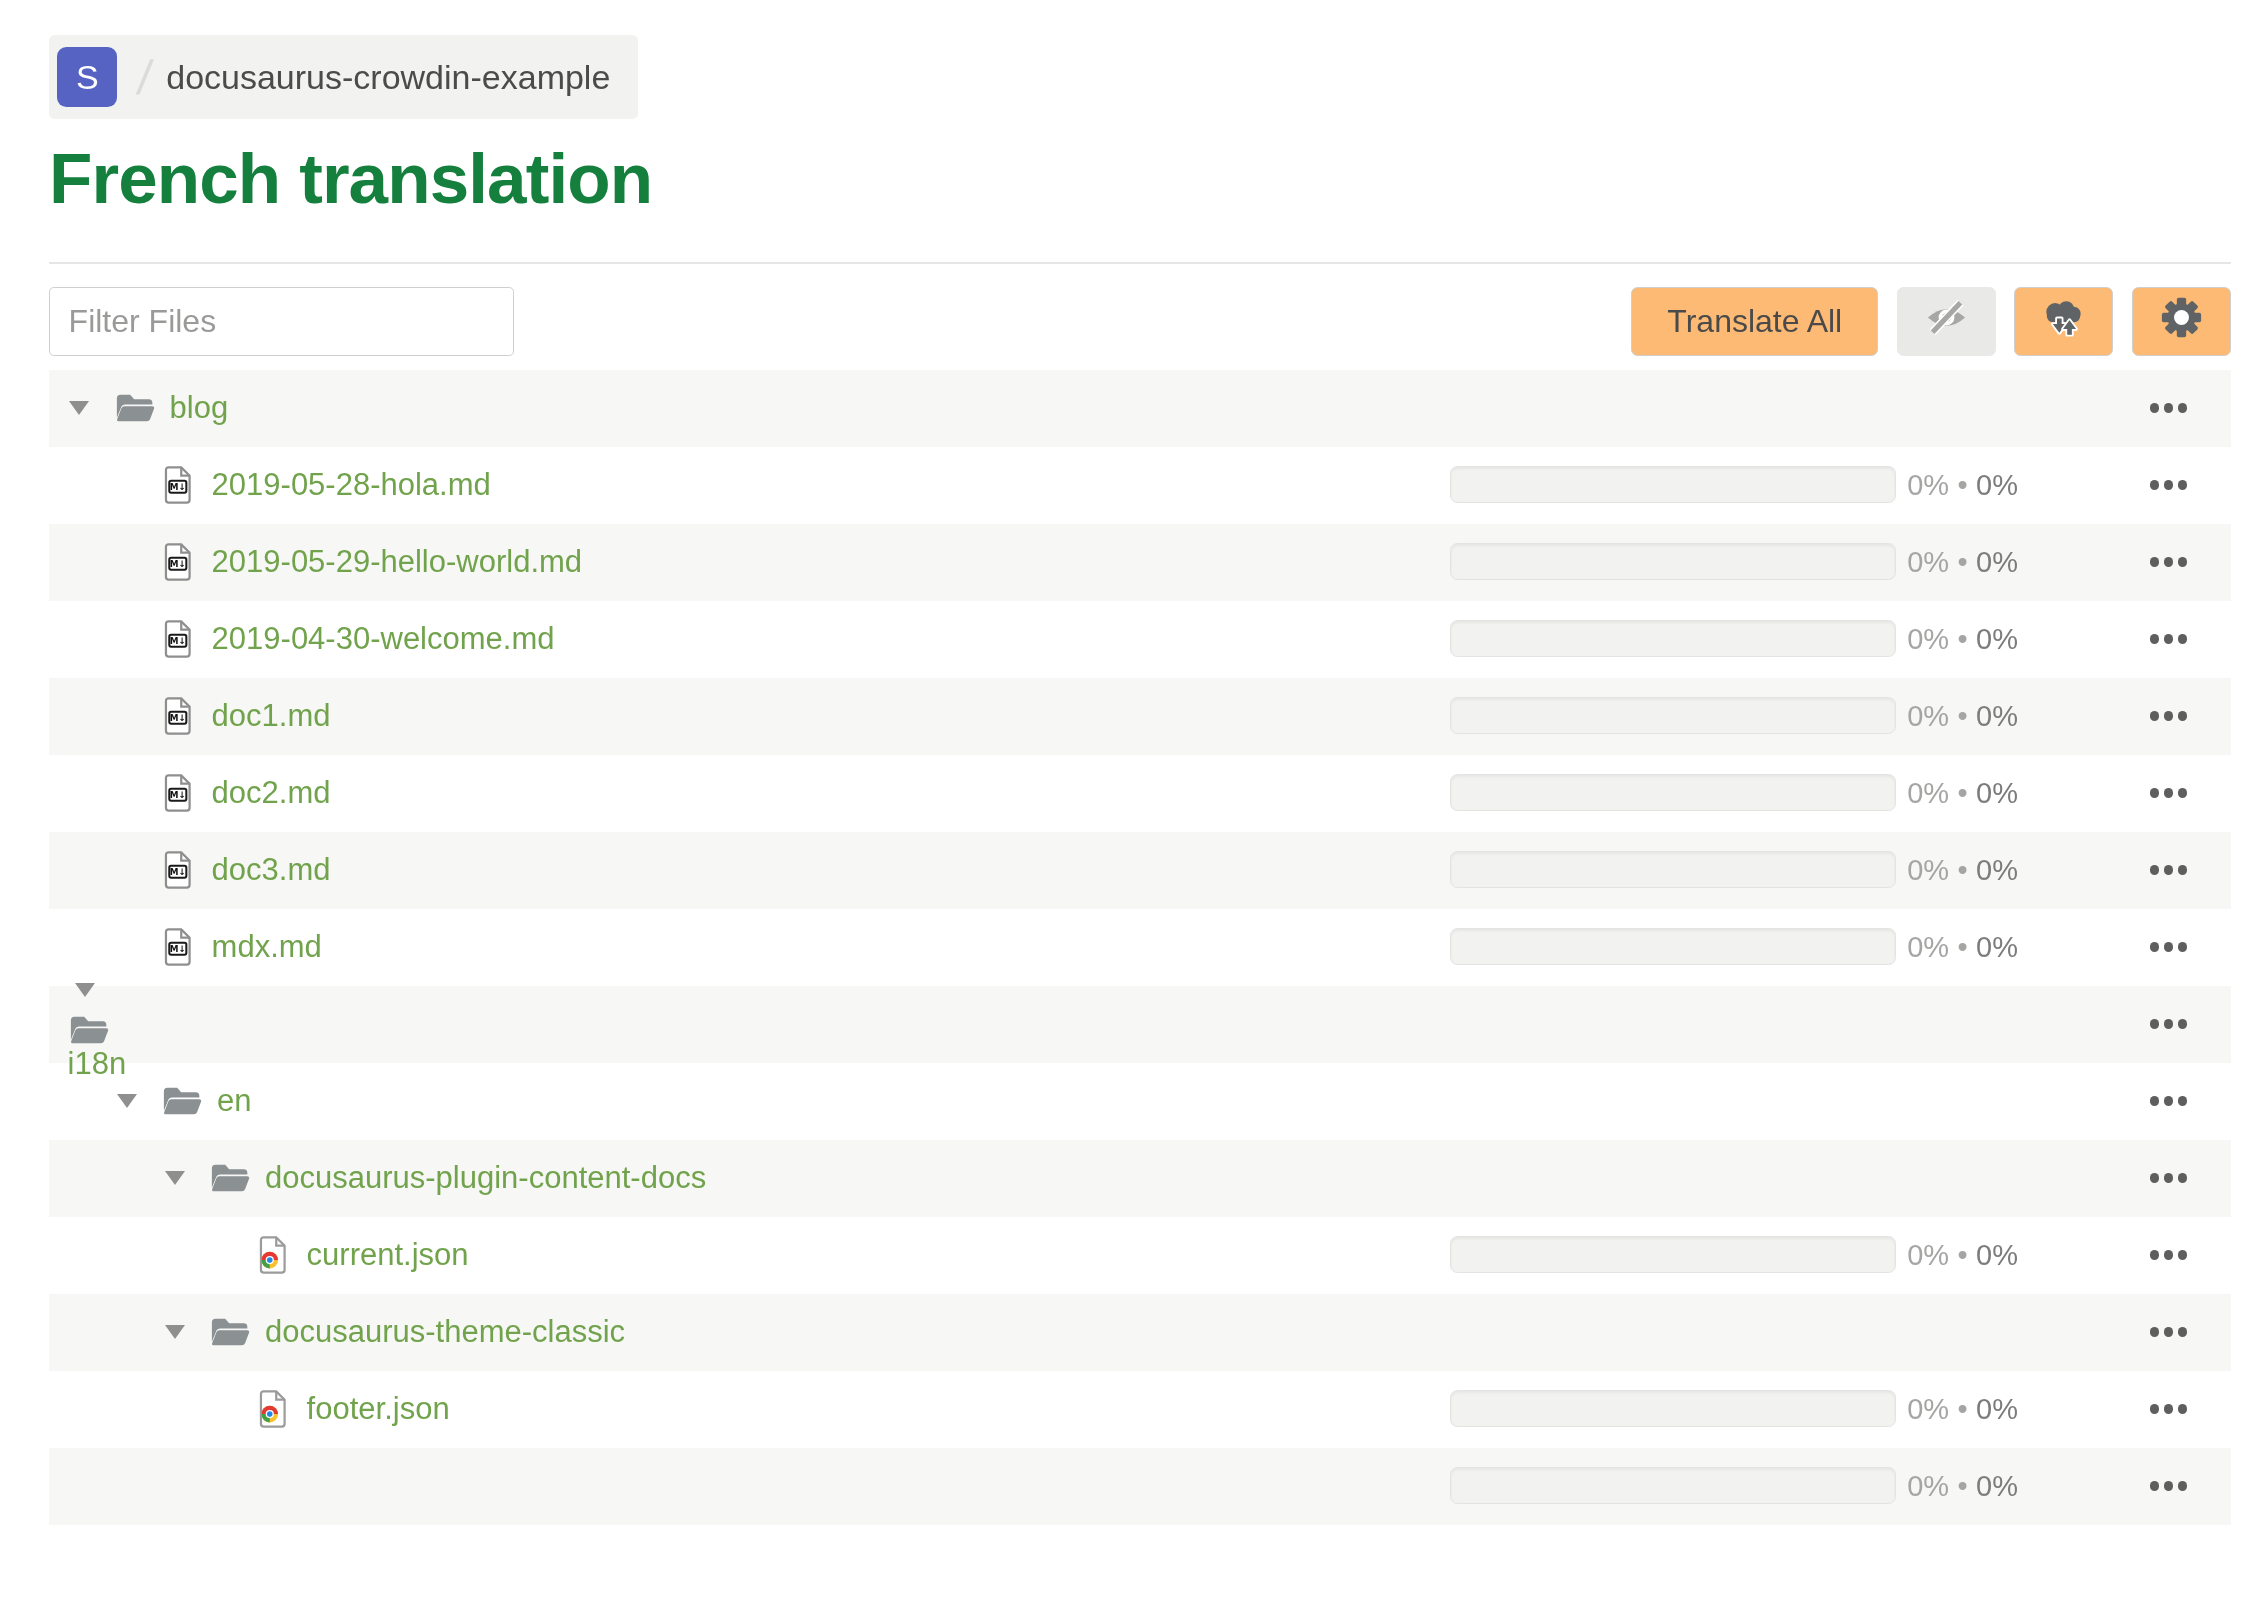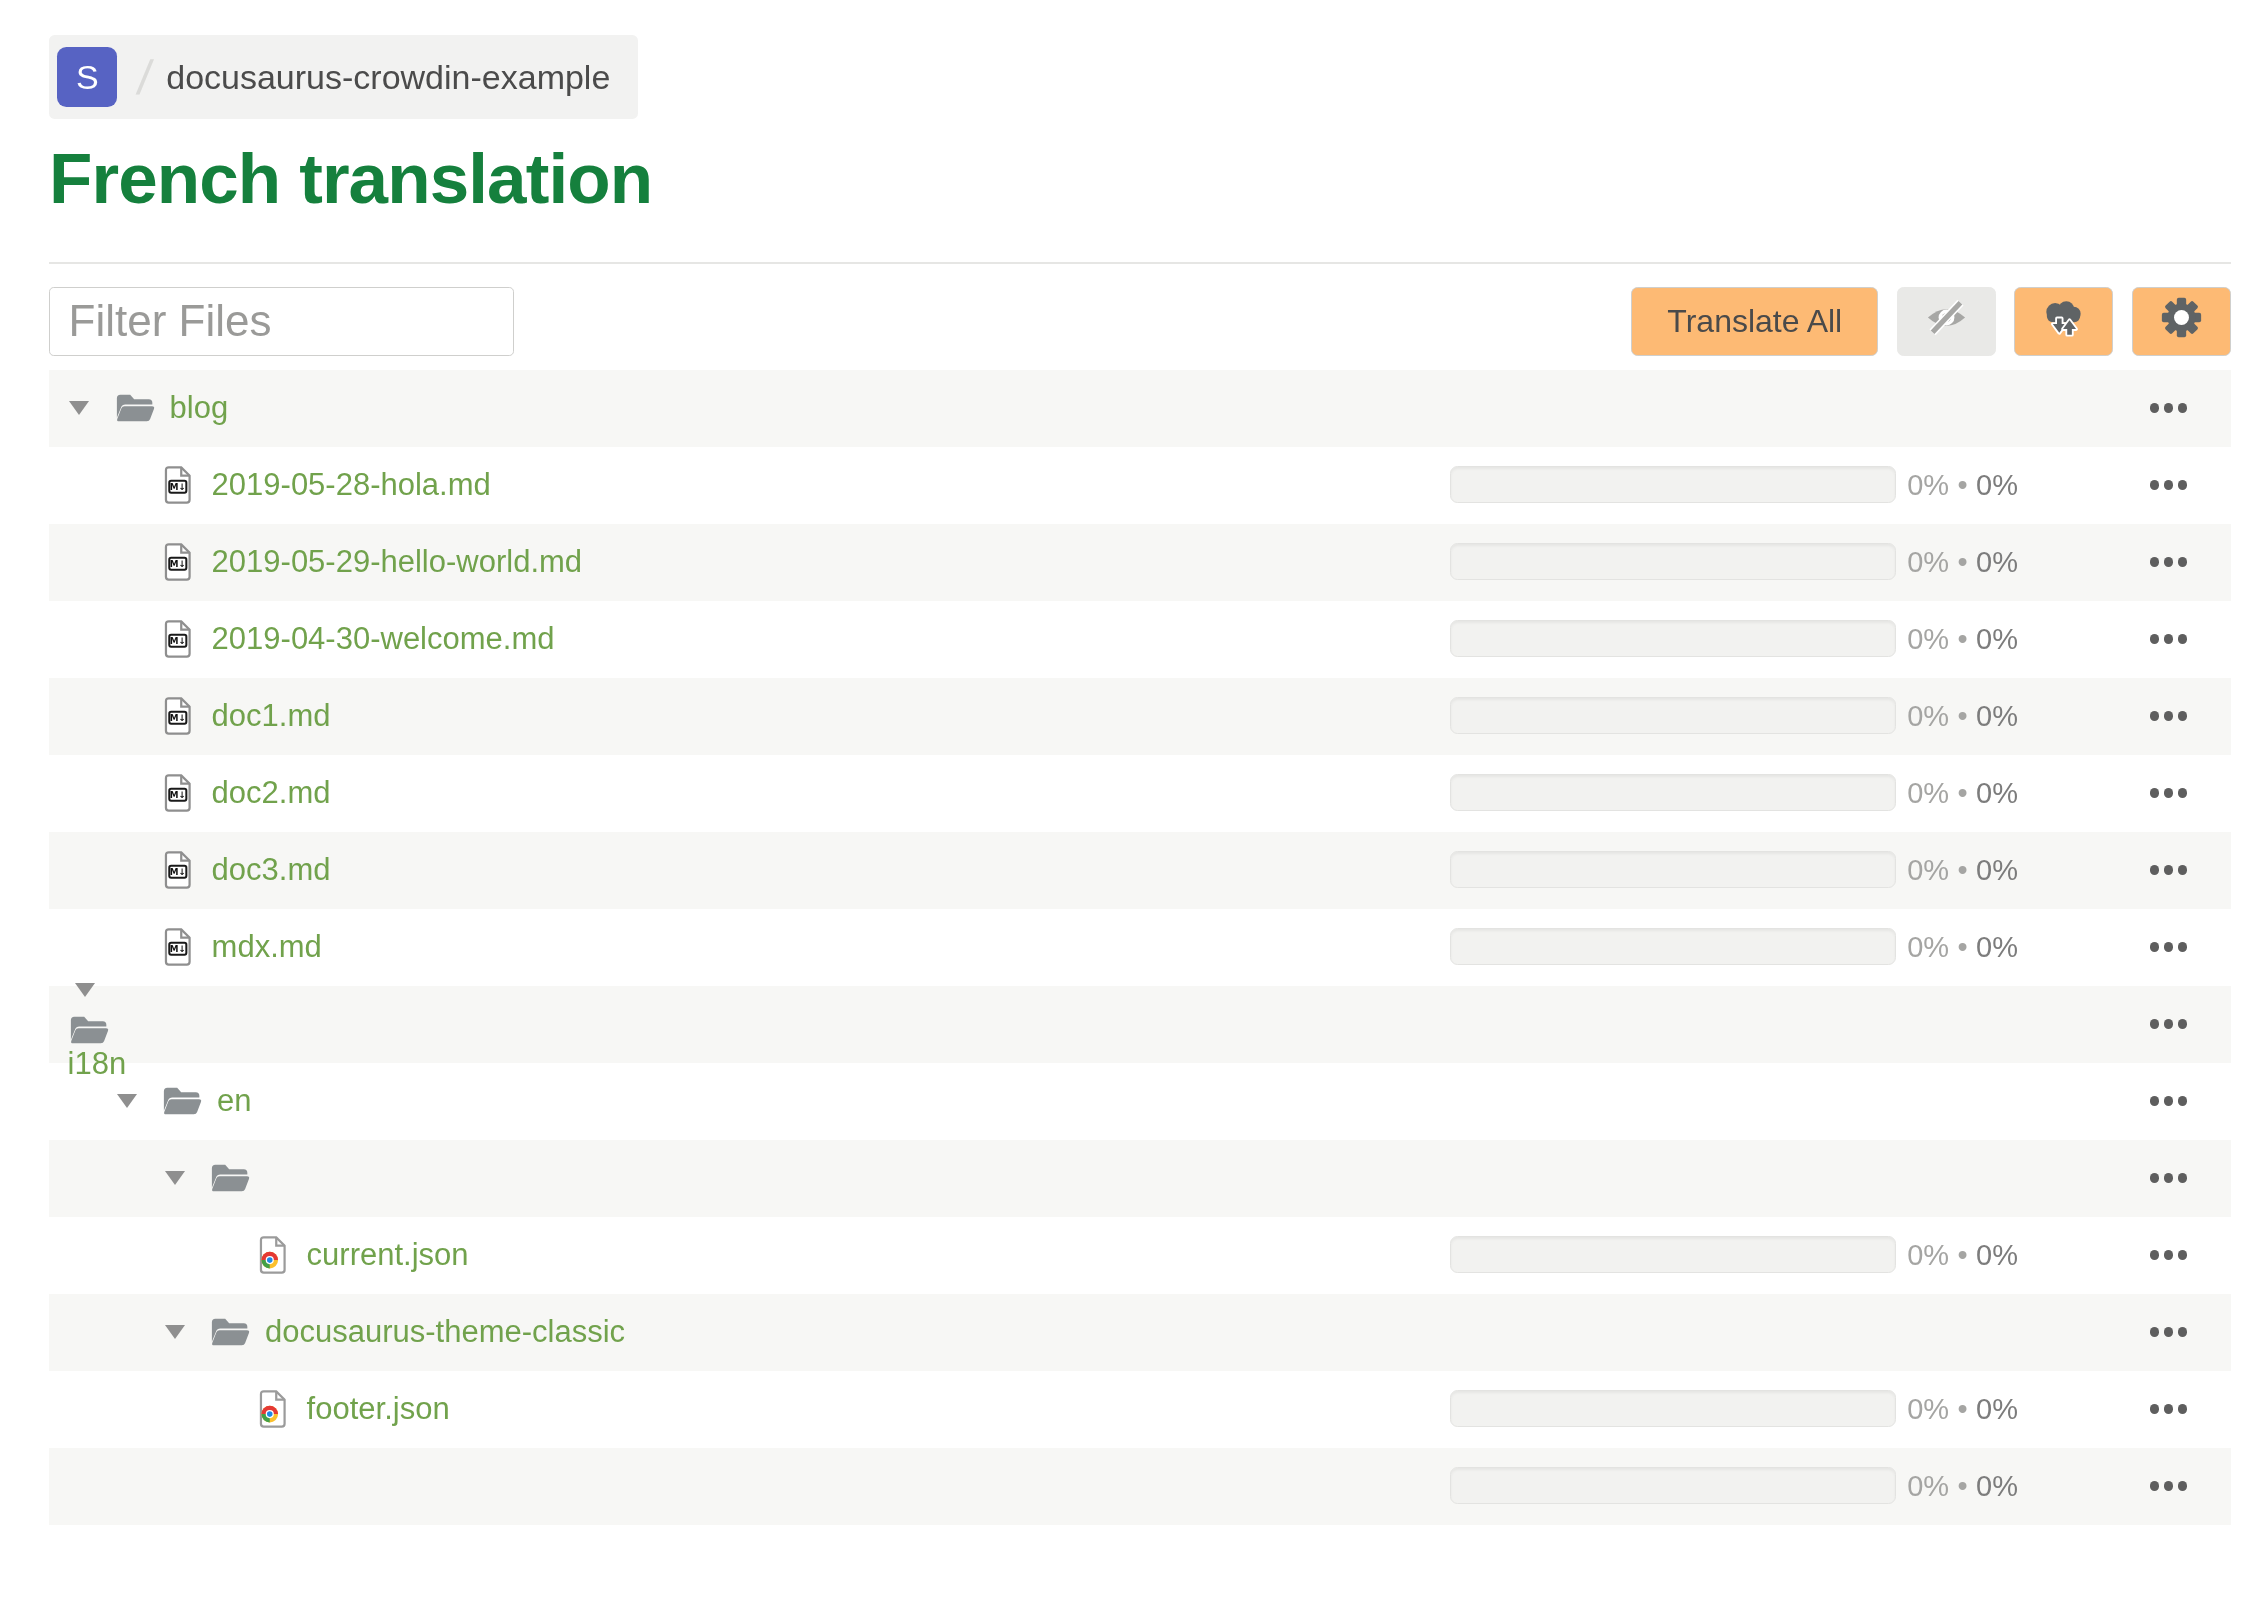--- a/index.html
+++ b/index.html
@@ -12,21 +12,21 @@
     display:flex;align-items:center;justify-content:center;font-size:34px;}
   .crumb-sep{font-size:48px;color:#dbdbd9;font-weight:300;margin:0 15px 0 20.5px;transform:skewX(-8deg);}
   .crumb-name{font-size:34px;color:#4b4b4b;}
 
   h1{margin:18.6px 0 0 0;font-size:71px;line-height:1.15;font-weight:bold;color:#15803d;letter-spacing:-0.9px;}
 
   
   .panel{margin-top:43px;border-top:2.8px solid #e6e6e4;}
   .toolbar{margin-top:22.4px;display:flex;justify-content:space-between;align-items:center;height:69px;}
   .filter-input{width:465px;height:69px;box-sizing:border-box;border:1.9px solid #cfcfcd;border-radius:4.7px;
-    font-size:44px;padding:0 18.6px;color:#444;font-family:"Liberation Sans",sans-serif;outline:none;}
+    font-size:32px;padding:0 18.6px;color:#444;font-family:"Liberation Sans",sans-serif;outline:none;}
   .filter-input::placeholder{color:#9a9a98;}
   .toolbar-right{display:flex;gap:18.6px;}
   .btn{height:69px;box-sizing:border-box;border:1.9px solid #cfcfcd;background:#fdba74;border-radius:6.5px;
     font-family:"Liberation Sans",sans-serif;font-size:32px;color:#4a4a4a;display:flex;align-items:center;justify-content:center;cursor:pointer;}
   .btn-text{padding:0 35px;}
   .btn-icon{width:99px;padding:0;}
   .btn-icon.active{background:#e9e9e7;border-color:#e9e9e7;}
 
   
   .tree{margin-top:14px;}
@@ -417,20 +417,21 @@
               <span class="caret-shape"></span>
             </span>
 
       <span class="icon icon-folder">
         <svg width="39" height="32" viewBox="0 0 44 34">
           <path d="M1 28 V6 Q1 2 5 2 H16 L20.5 7 H37 Q41 7 41 11 V13 H10.5 Q7 13 5.8 16.2 L1 28 Z" fill="#8b9093"></path>
           <path d="M9.5 15 H40.6 Q44 15 42.8 18.2 L38.5 29.5 Q37.6 32 34.8 32 H3.4 Q.4 32 1.5 29 L6.1 17.4 Q7 15 9.5 15 Z" fill="#8b9093"></path>
         </svg>
       </span>
 
+      <a class="row-label" href="#">docusaurus-plugin-content-docs</a>
     </div>
 
     <div class="row-menu">
       <span class="dot"></span>
       <span class="dot"></span>
       <span class="dot"></span>
     </div>
   </div>
         <div class="row kind-json is-file">
     <div class="row-left" style="padding-left: 161px;">

